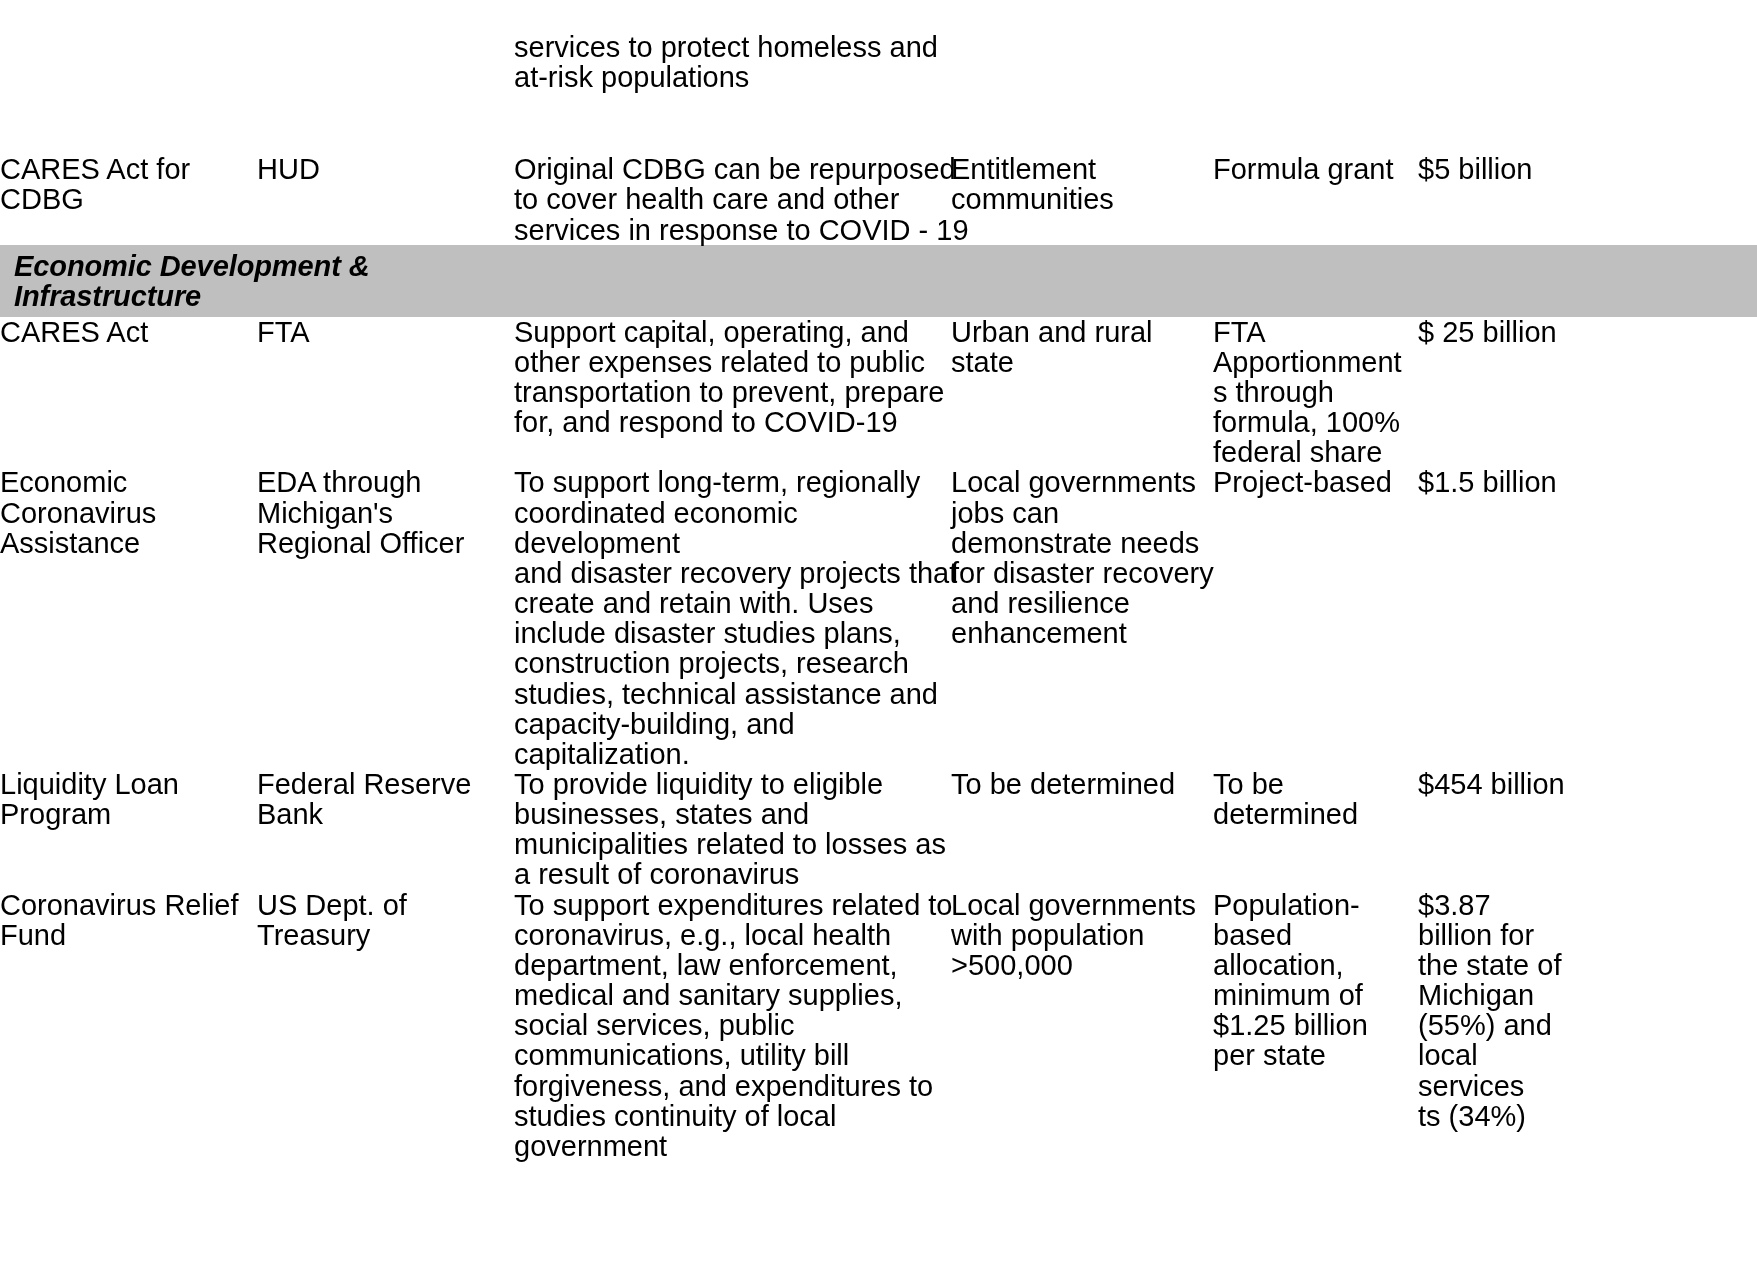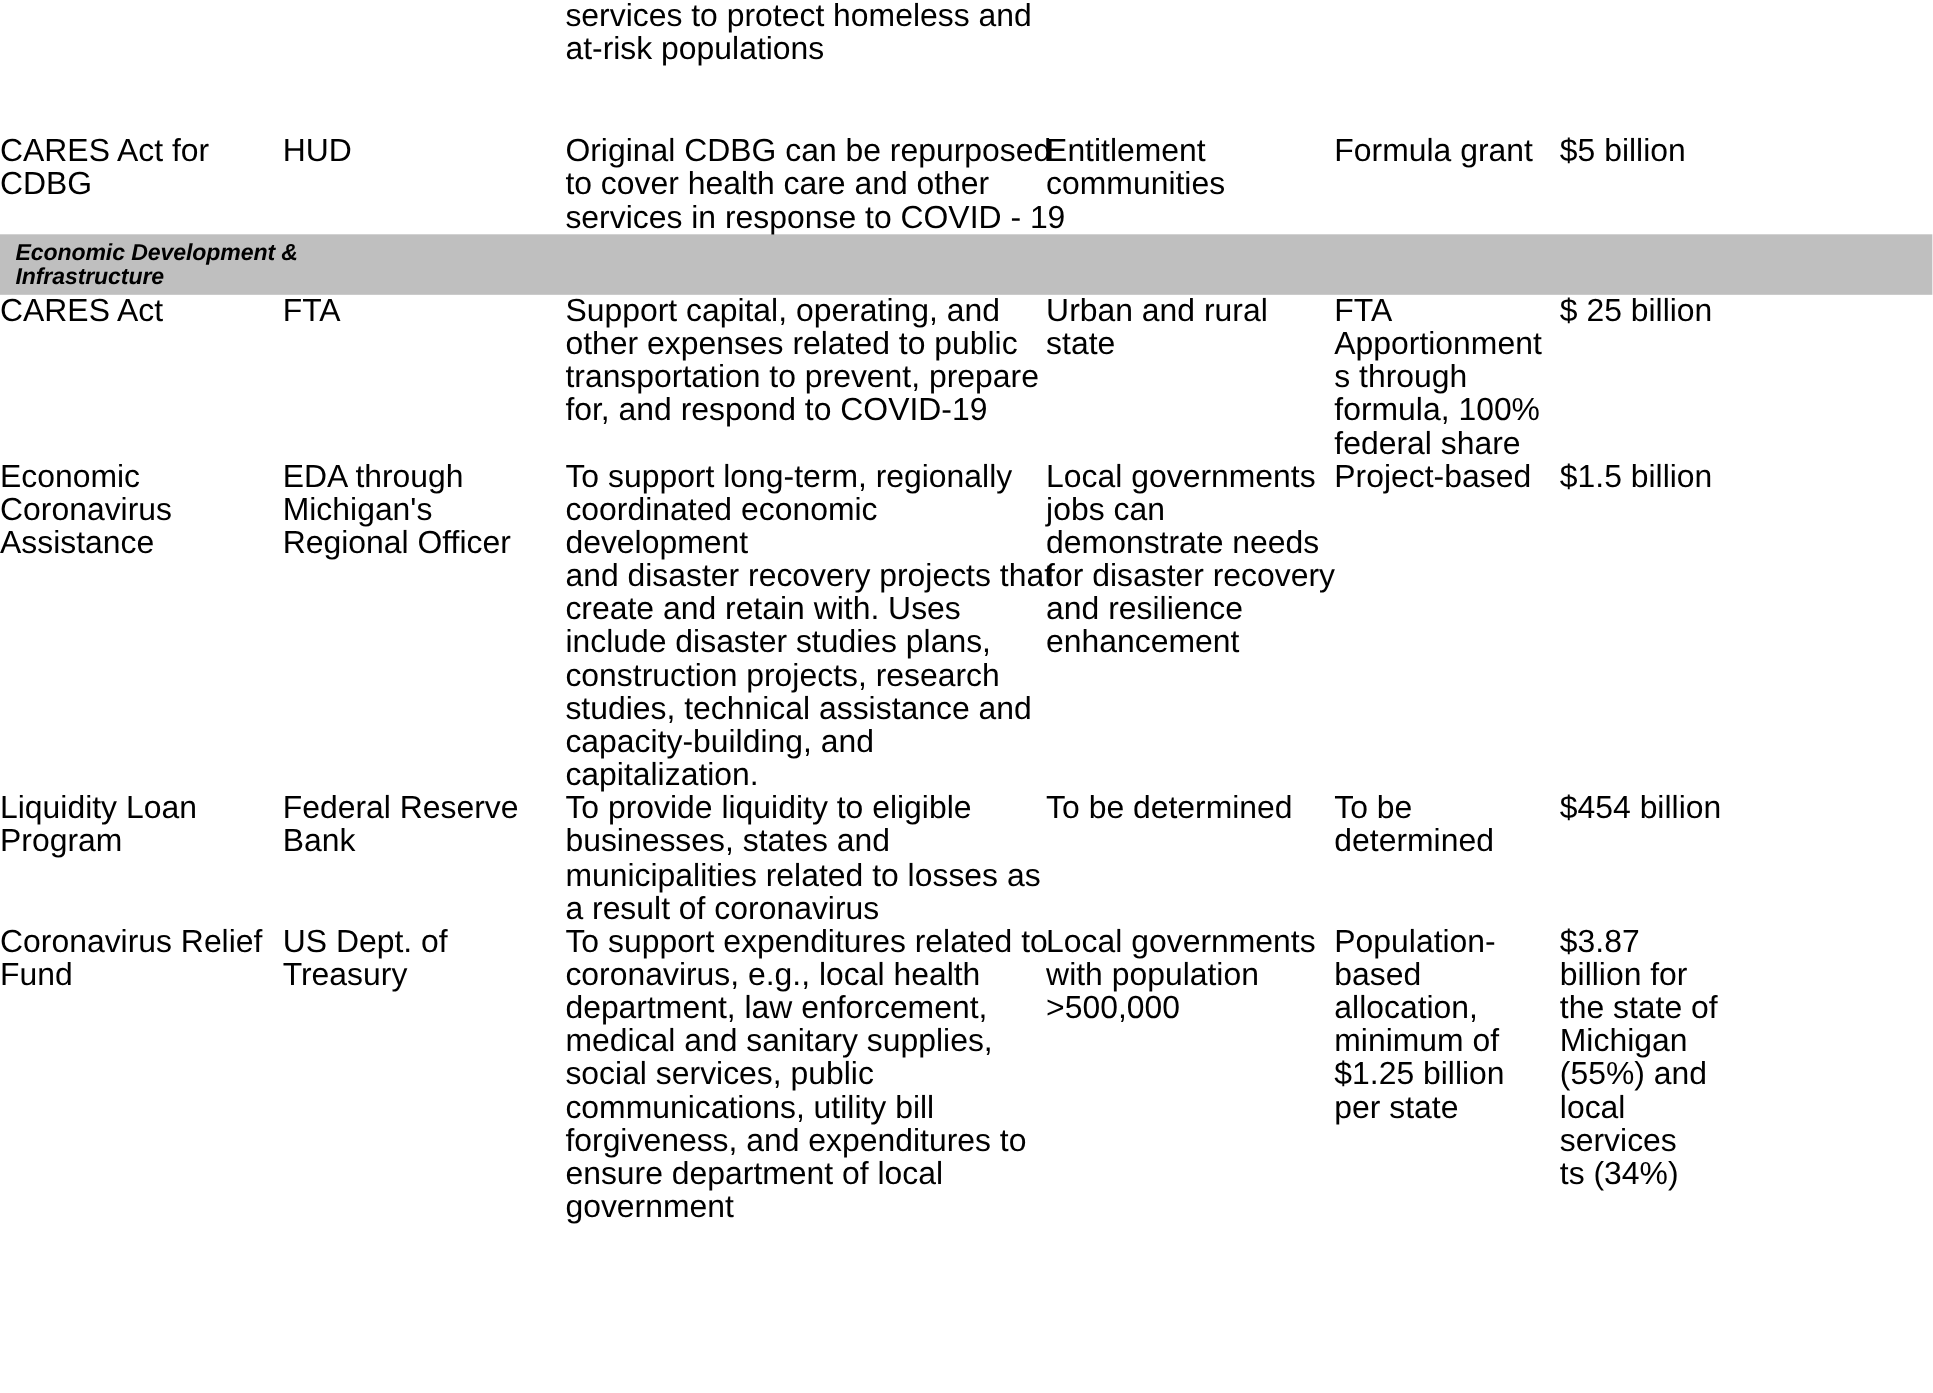--- a/index.html
+++ b/index.html
@@ -19,20 +19,21 @@
     height: 1266px;
     overflow: hidden;
     background: #ffffff;
   }
   table.funding-table {
     width: 1757px;
     border-collapse: collapse;
     table-layout: fixed;
     font-size: 29px;
     line-height: 1.04;
+    margin-top: 32px;
   }
   table.funding-table td {
     vertical-align: top;
     padding: 0 14px 0 0;
     border: none;
     word-wrap: break-word;
     overflow-wrap: break-word;
   }
   
   col.c-program   { width: 257px; }
@@ -56,21 +57,21 @@
 
   
   tr.section-row td {
     background: #bfbfbf;
     padding: 0;
   }
   .section-band {
     background: #bfbfbf;
     font-weight: bold;
     font-style: italic;
-    font-size: 21px;
+    font-size: 29px;
     line-height: 1.05;
     padding: 6px 0 5px 14px;
     letter-spacing: -0.1px;
   }
   .section-band .line { display: block; white-space: pre; }
 </style>
 </head>
 <body>
 
 <div class="page">
@@ -234,21 +235,21 @@
             <span class="line">Treasury</span>
           </td>
           <td class="cell">
             <span class="line">To support expenditures related to</span>
             <span class="line">coronavirus, e.g., local health</span>
             <span class="line">department, law enforcement,</span>
             <span class="line">medical and sanitary supplies,</span>
             <span class="line">social services, public</span>
             <span class="line">communications, utility bill</span>
             <span class="line">forgiveness, and expenditures to</span>
-            <span class="line">ensure department of local</span>
+            <span class="line">studies continuity of local</span>
             <span class="line">government</span>
           </td>
           <td class="cell">
             <span class="line">Local governments</span>
             <span class="line">with population</span>
             <span class="line">&gt;500,000</span>
           </td>
           <td class="cell">
             <span class="line">Population-</span>
             <span class="line">based</span>

